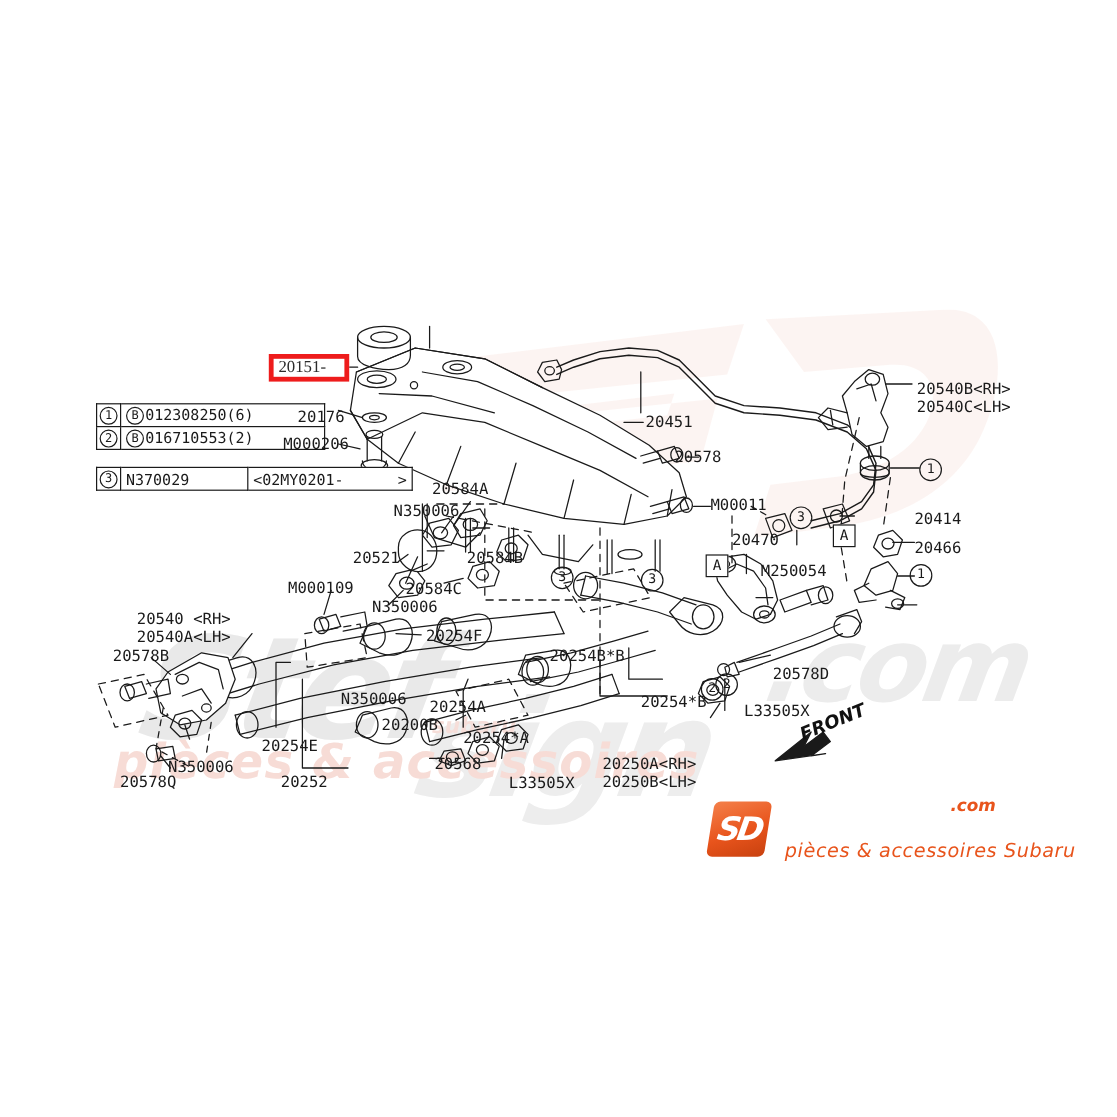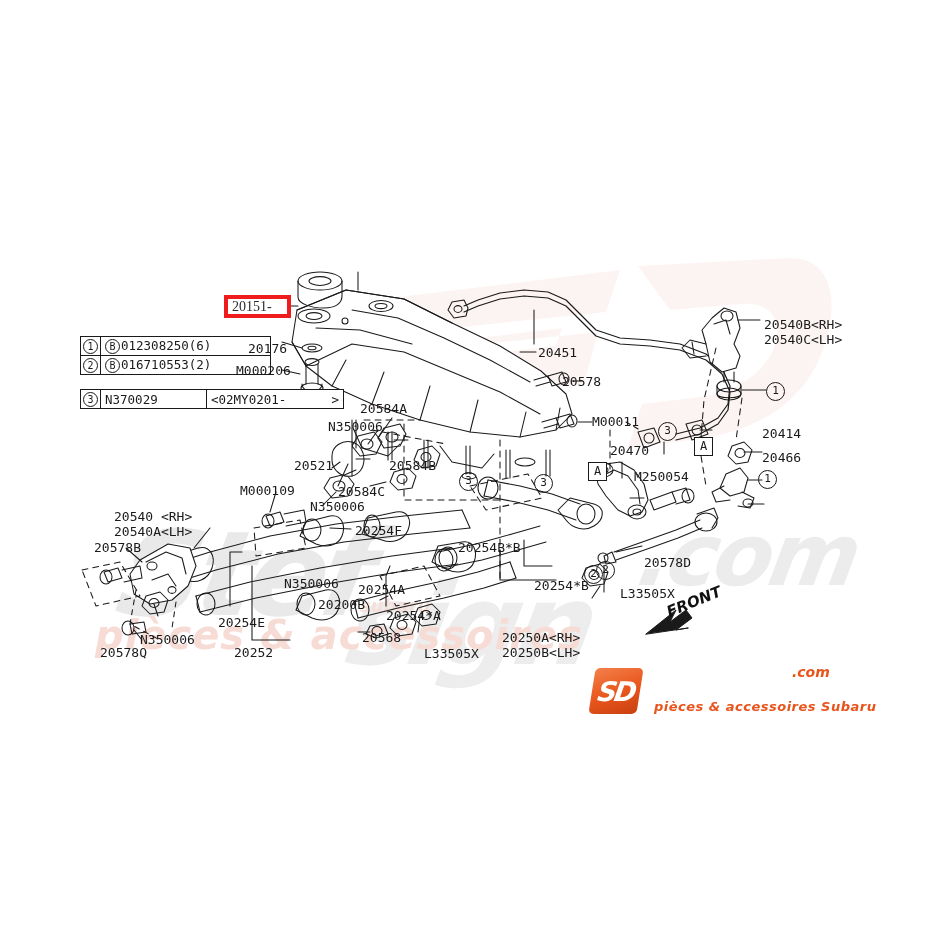--- a/index.html
+++ b/index.html
@@ -194,22 +194,22 @@
   #brand-com{
     position:absolute;left:200px;top:-2px;
     font-family:"DejaVu Sans", sans-serif;
     font-weight:bold;font-style:italic;
     font-size:14px;color:#e8541c;
     white-space:nowrap;
   }
   #brand-tag{
     position:absolute;left:62px;top:33px;
     font-family:"DejaVu Sans", sans-serif;
-    font-weight:bold;font-style:italic;
-    font-size:13px;color:#e8541c;
+    font-weight:normal;font-style:italic;
+    font-size:16px;color:#e8541c;
     white-space:nowrap;
     letter-spacing:.5px;
     text-align:center;
   }
 </style>
 </head>
 <body>
 
 <div id="stage">
 

